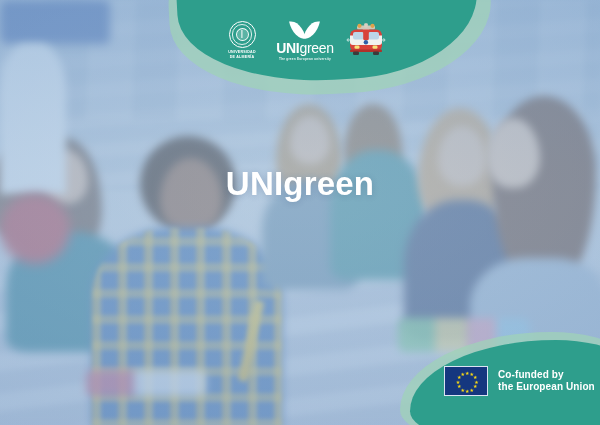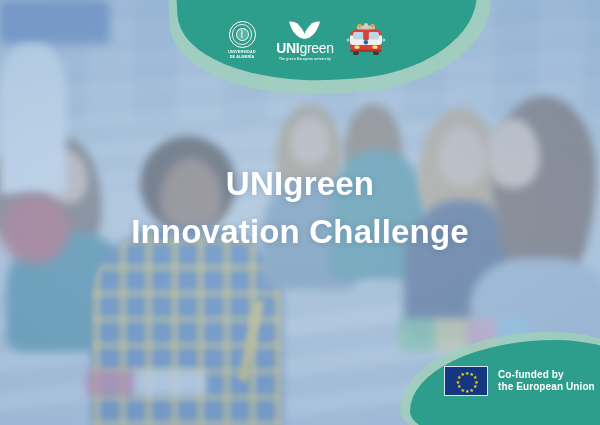--- a/index.html
+++ b/index.html
@@ -384,21 +384,20 @@
         <rect x="29" y="31.6" width="6" height="3.4" rx="1.3" fill="#3b3b3b"></rect>
         <circle cx="4.2" cy="20" r="1.1" fill="#2e9e8c" stroke="#ffffff" stroke-width=".7"></circle>
         <circle cx="39.8" cy="20" r="1.1" fill="#2e9e8c" stroke="#ffffff" stroke-width=".7"></circle>
       </svg>
     </div>
 
   </div>
 
   <div class="title">
     <span class="l1">UNIgreen</span>
-    <span class="l2">Innovation Challenge</span>
   </div>
 
   <div class="eu-badge">
     <div class="eu-flag" id="euflag">
         <span class="eu-star" style="left: 20px; top: 3.6px; color: rgb(245, 215, 23);">★</span>
         <span class="eu-star" style="left: 24.6px; top: 4.83257px; color: rgb(245, 215, 23);">★</span>
         <span class="eu-star" style="left: 27.9674px; top: 8.2px; color: rgb(245, 215, 23);">★</span>
         <span class="eu-star" style="left: 29.2px; top: 12.8px; color: rgb(245, 215, 23);">★</span>
         <span class="eu-star" style="left: 27.9674px; top: 17.4px; color: rgb(245, 215, 23);">★</span>
         <span class="eu-star" style="left: 24.6px; top: 20.7674px; color: rgb(245, 215, 23);">★</span>

